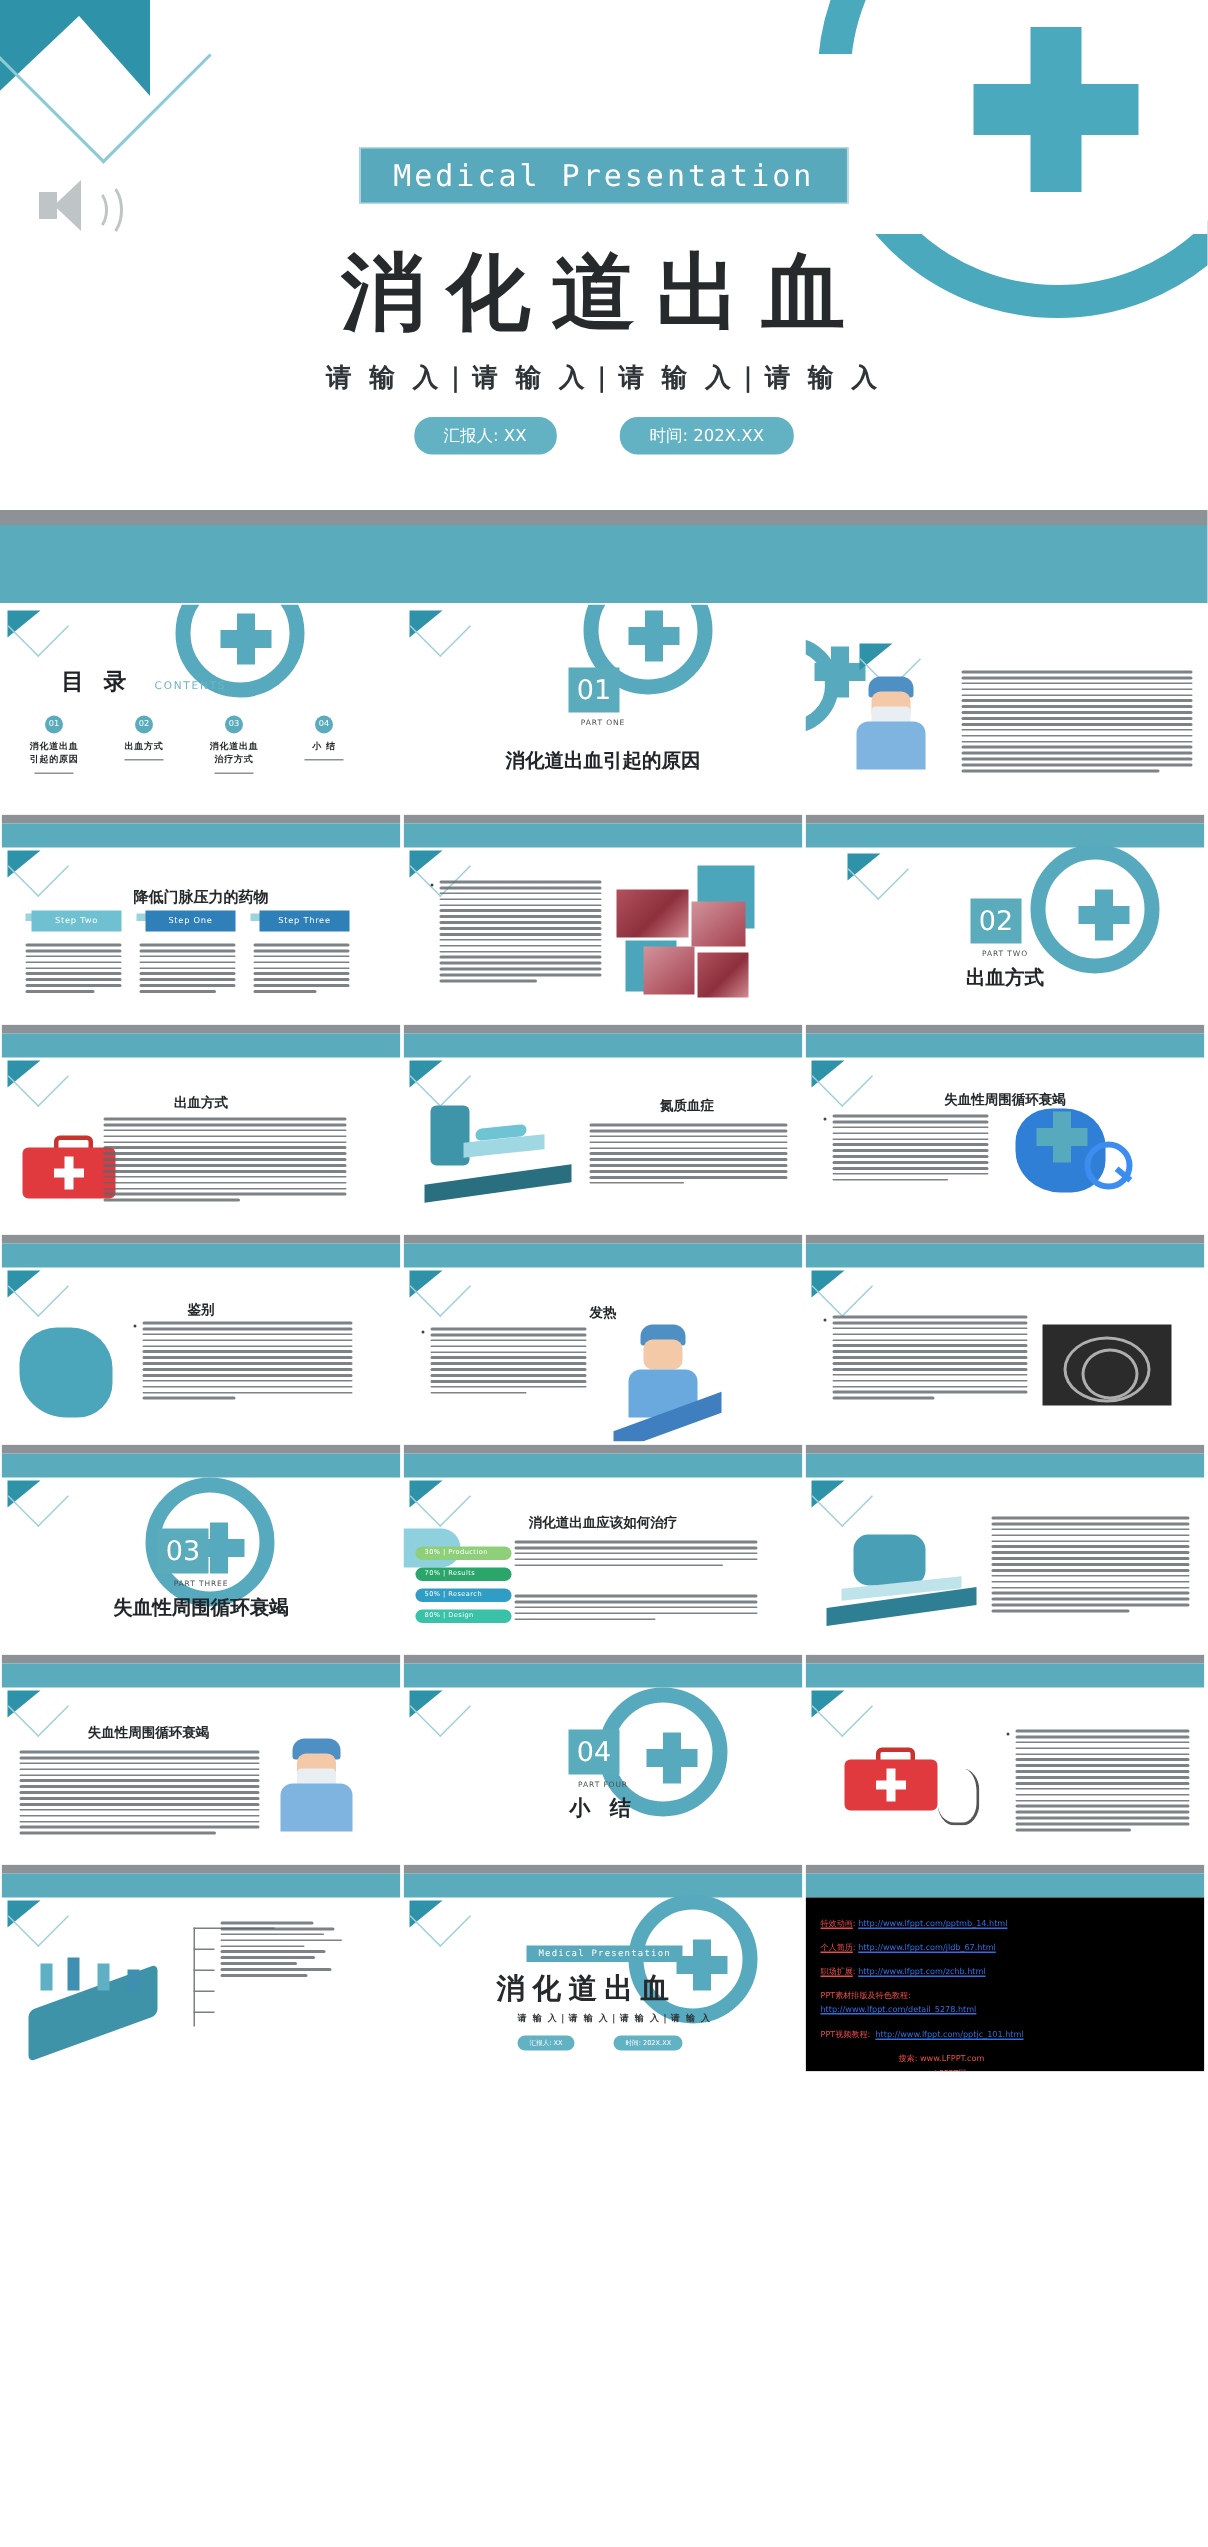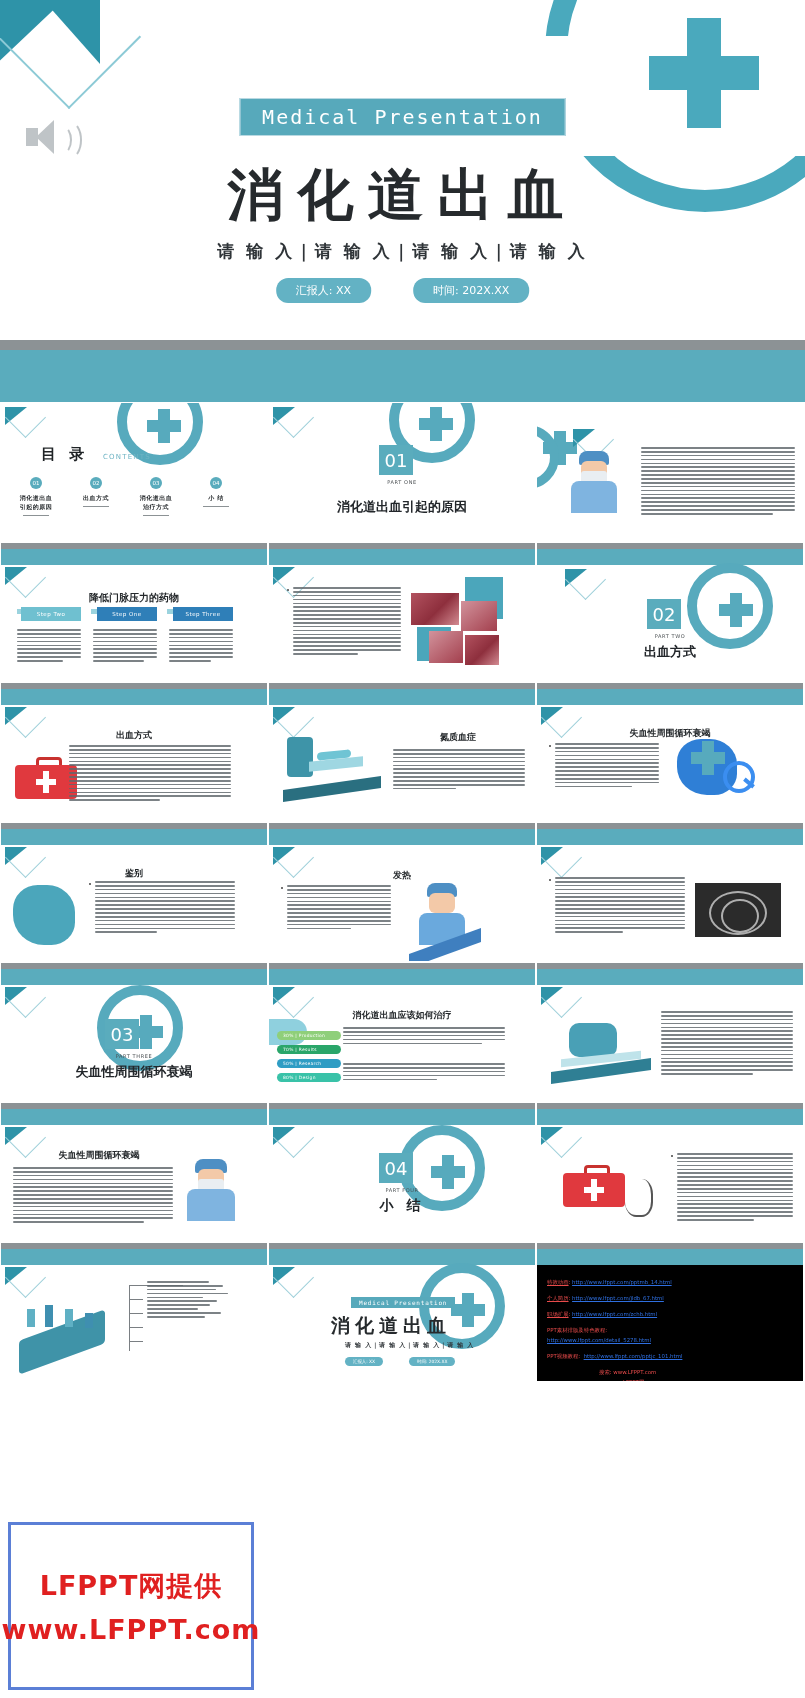--- a/index.html
+++ b/index.html
@@ -861,20 +861,14 @@
             </div>
             <div class="lk" style="left:62px;top:104px;color:#e84b4b;">搜索: www.LFPPT.com</div>
             <div class="lk" style="left:86px;top:114px;color:#e84b4b;">LFPPT网</div>
           </div>
         </div>
       </div>
     </div>
 
   </div>
 
-  <div class="footer">
-    <div class="wm">
-      <div class="l1">LFPPT网提供</div>
-      <div class="l2">www.LFPPT.com</div>
-    </div>
-  </div>
 
 </div>
 
 </body></html>

